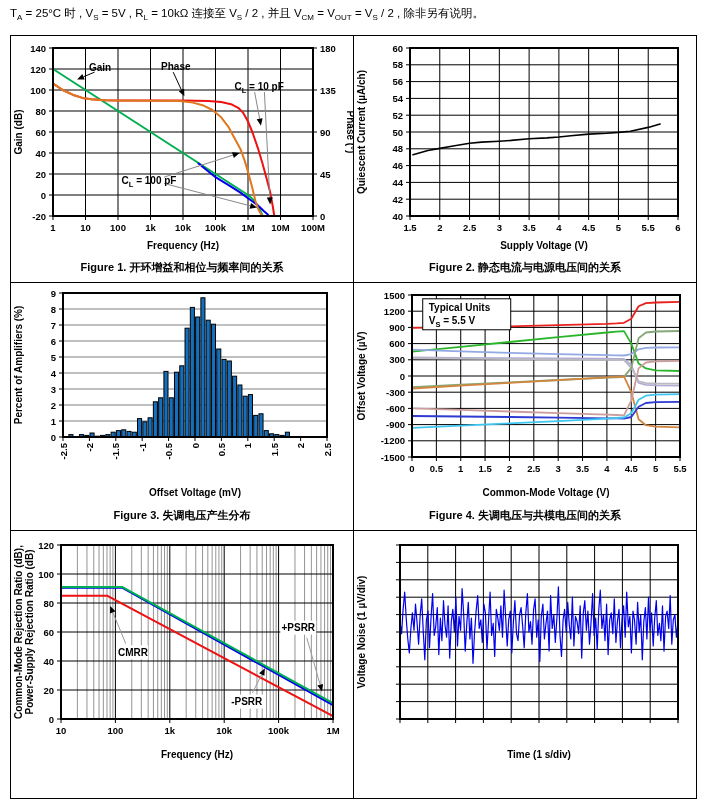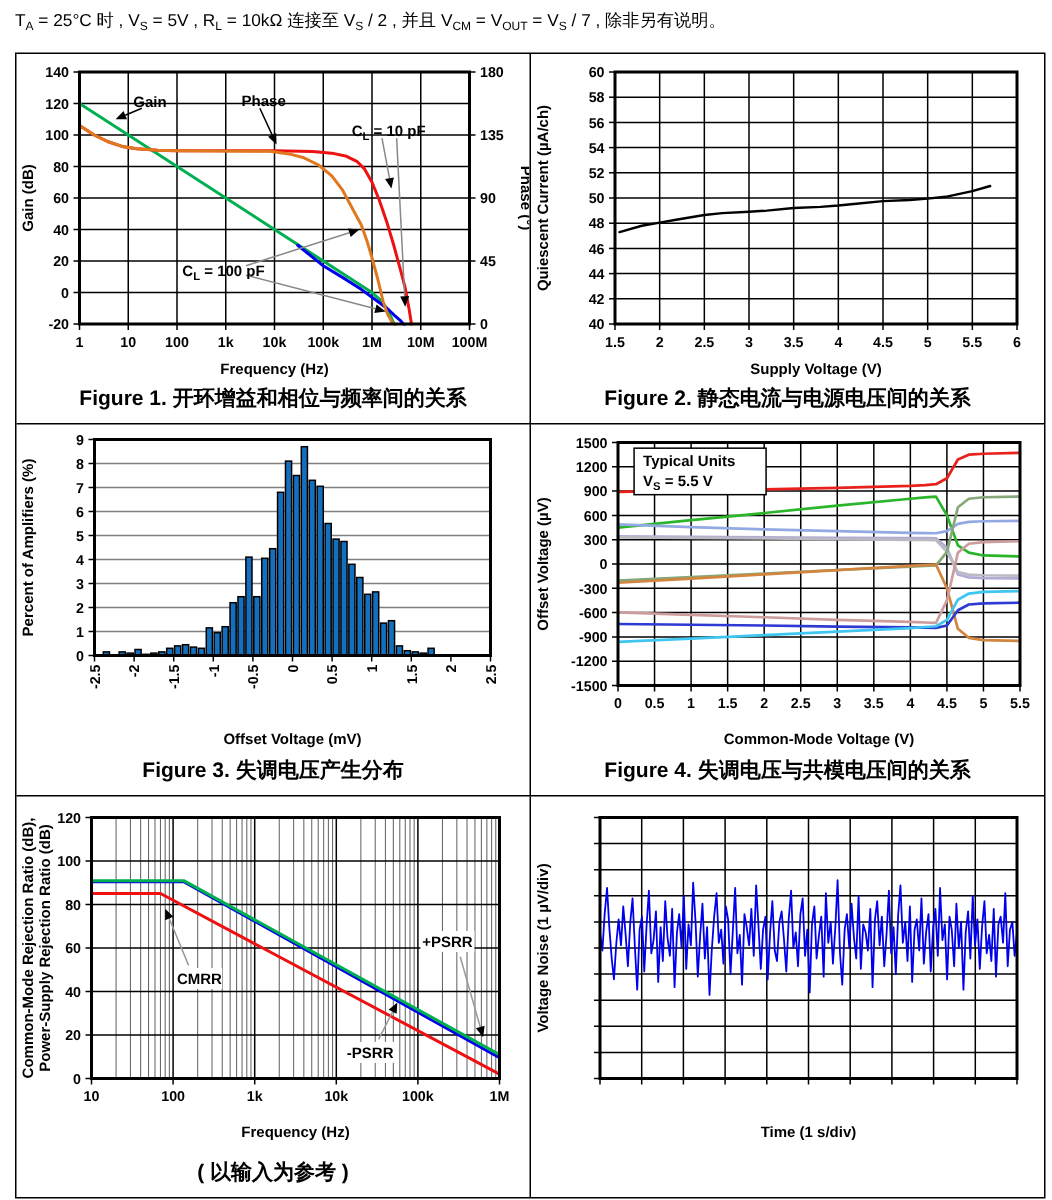--- a/index.html
+++ b/index.html
@@ -8,31 +8,31 @@
   .header{position:absolute;left:10px;top:6px;font-size:11.5px;}
   .header sub{font-size:8px;}
   .figgrid{position:absolute;left:10px;top:35px;width:685px;height:762px;
            border:1px solid #000;display:grid;
            grid-template-columns:343px 1fr;grid-template-rows:247px 248px 1fr;}
   .cell{border-right:1px solid #000;border-bottom:1px solid #000;
         display:flex;flex-direction:column;align-items:center;
         padding-top:4px;overflow:hidden;}
   .cell:nth-child(2n){border-right:none;}
   .cell:nth-child(n+5){border-bottom:none;}
-  .caption{margin-top:auto;margin-bottom:7px;font-weight:bold;font-size:14px;
+  .caption{margin-top:auto;margin-bottom:7px;font-weight:bold;font-size:11px;
            text-align:right;line-height:1.35;}
   svg{display:block;}
   .tk{font:bold 9.5px "Liberation Sans","DejaVu Sans",sans-serif;fill:#000;}
   .axl{font:bold 10px "Liberation Sans","DejaVu Sans",sans-serif;fill:#000;}
   .ann{font:bold 10px "Liberation Sans","DejaVu Sans",sans-serif;fill:#000;}
 </style>
 </head>
 <body>
 
-<div class="header"><span>T</span><sub>A</sub><span> = 25°C 时 , V</span><sub>S</sub><span> = 5V , R</span><sub>L</sub><span> = 10kΩ 连接至 V</span><sub>S</sub><span> / 2 , 并且 V</span><sub>CM</sub><span> = V</span><sub>OUT</sub><span> = V</span><sub>S</sub><span> / 7 , 除非另有说明。</span></div>
+<div class="header"><span>T</span><sub>A</sub><span> = 25°C 时 , V</span><sub>S</sub><span> = 5V , R</span><sub>L</sub><span> = 10kΩ 连接至 V</span><sub>S</sub><span> / 2 , 并且 V</span><sub>CM</sub><span> = V</span><sub>OUT</sub><span> = V</span><sub>S</sub><span> / 2 , 除非另有说明。</span></div>
 
 <div class="figgrid">
   <div class="cell">
     <svg width="342" height="212" viewBox="0 0 342 212">
         <line x1="42" y1="8" x2="42" y2="176" stroke="#000" stroke-width="1"></line>
         <line x1="42" y1="176" x2="42" y2="180" stroke="#000" stroke-width="1"></line>
         <line x1="74.5" y1="8" x2="74.5" y2="176" stroke="#000" stroke-width="1"></line>
         <line x1="74.5" y1="176" x2="74.5" y2="180" stroke="#000" stroke-width="1"></line>
         <line x1="107" y1="8" x2="107" y2="176" stroke="#000" stroke-width="1"></line>
         <line x1="107" y1="176" x2="107" y2="180" stroke="#000" stroke-width="1"></line>
@@ -503,21 +503,20 @@
         <line x1="241.40715832935706" y1="157.9" x2="250.73668008029216" y2="139.49374618073176" stroke="#999999" stroke-width="1"></line>
         <polygon points="253.90142866913732,133.25 253.41257130060578,140.85006700452254 248.06078885997854,138.13742535694098" fill="#000"></polygon>
         <rect x="217.77455012961252" y="159.6" width="36" height="14" fill="#fff"></rect>
         <text x="235.77455012961252" y="170.1" text-anchor="middle" class="ann"><tspan>-PSRR</tspan></text>
         <line x1="295.8071583293571" y1="102.8" x2="309.16706564285084" y2="149.71762448999266" stroke="#999999" stroke-width="1"></line>
         <polygon points="311.0841258902749,156.45 306.2817618528477,150.53922173888867 312.052369432854,148.89602724109665" fill="#000"></polygon>
         <rect x="269.2779942793571" y="85.64999999999999" width="36" height="14" fill="#fff"></rect>
         <text x="287.2779942793571" y="96.14999999999999" text-anchor="middle" class="ann"><tspan>+PSRR</tspan></text>
       </svg>
     <div class="caption">
-      <div>( 以输入为参考 )</div>
     </div>
   </div>
   <div class="cell">
     <svg width="342" height="226" viewBox="0 0 342 226">
         <line x1="46" y1="10" x2="46" y2="184" stroke="#000" stroke-width="1"></line>
         <line x1="46" y1="184" x2="46" y2="188" stroke="#000" stroke-width="1"></line>
         <line x1="73.8" y1="10" x2="73.8" y2="184" stroke="#000" stroke-width="1"></line>
         <line x1="73.8" y1="184" x2="73.8" y2="188" stroke="#000" stroke-width="1"></line>
         <line x1="101.6" y1="10" x2="101.6" y2="184" stroke="#000" stroke-width="1"></line>
         <line x1="101.6" y1="184" x2="101.6" y2="188" stroke="#000" stroke-width="1"></line>

